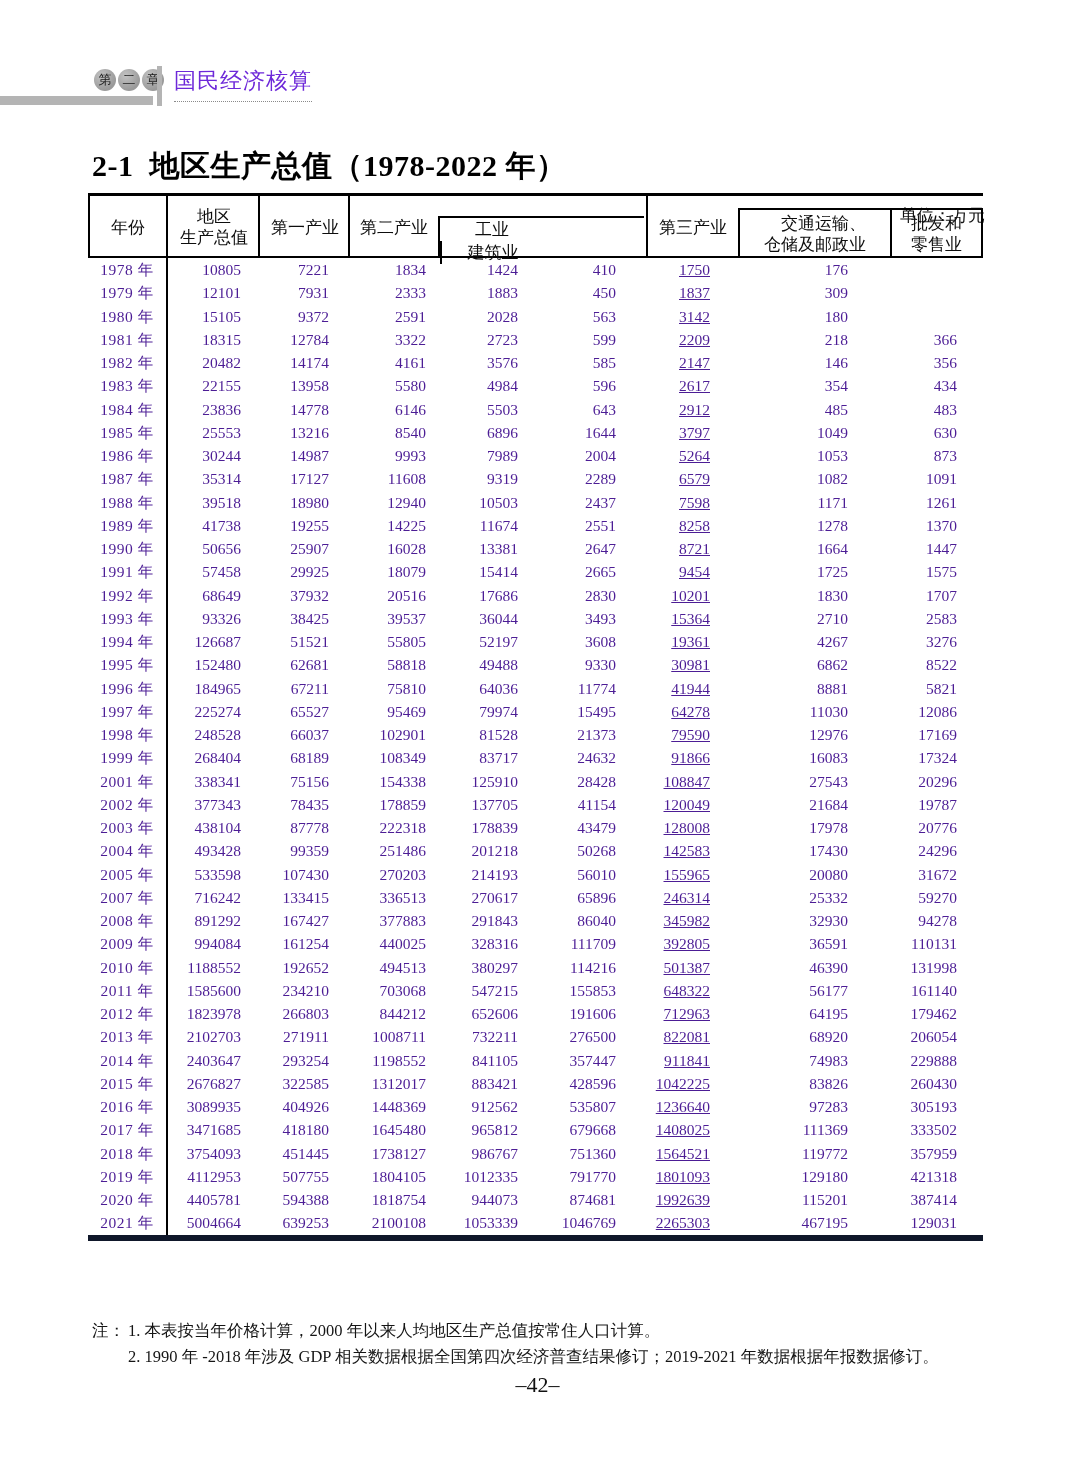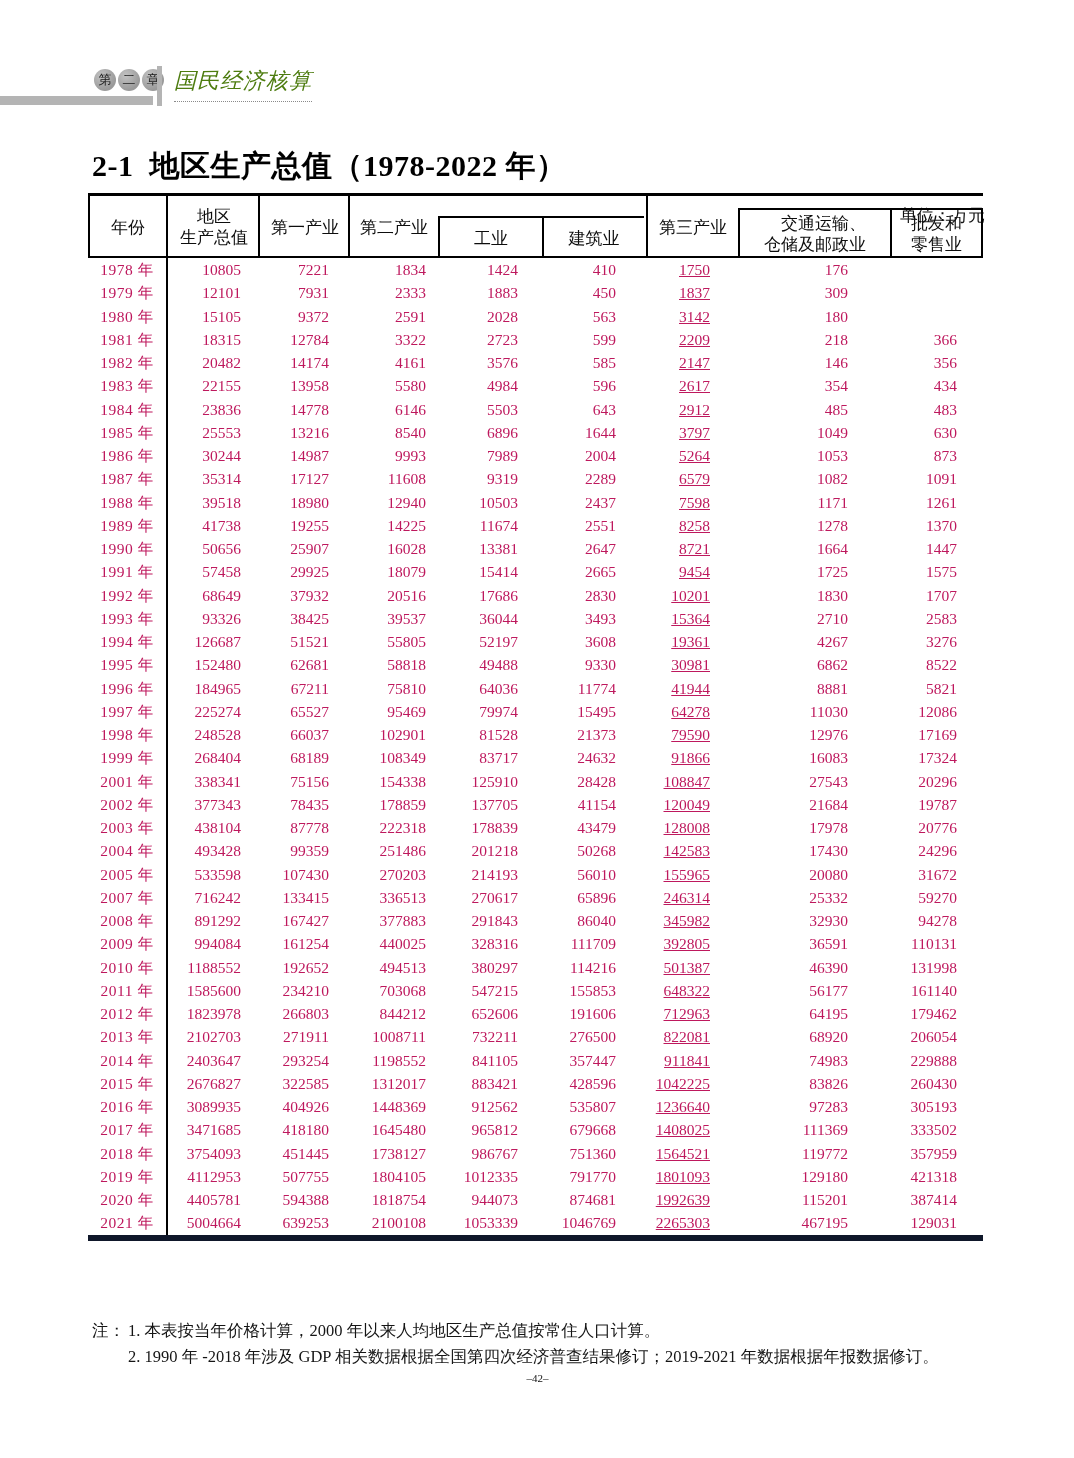--- a/index.html
+++ b/index.html
@@ -15,22 +15,22 @@
     width:22px; height:22px; border-radius:50%;
     background:radial-gradient(circle at 35% 30%, #c2c2c2, #9a9a9a 70%);
     color:#1a1a1a; font-family:"Liberation Sans","DejaVu Sans",sans-serif;
     font-size:13px; line-height:22px; text-align:center;
   }
   .h-bar { position:absolute; left:0; top:96px; width:153px; height:9px; background:#b4b4b4; }
   .v-bar { position:absolute; left:157px; top:66px; width:5px; height:40px; background:#b4b4b4; }
   .chapter-title {
     position:absolute; left:174px; top:66px;
     font-family:"Liberation Sans","DejaVu Sans",sans-serif;
-    font-size:22px; letter-spacing:1px; color:#4d7c0f;
-    padding-bottom:5px; border-bottom:1px dotted #8a8a8a;font-style:italic;
+    font-size:22px; letter-spacing:1px; color:#6d28d9;
+    padding-bottom:5px; border-bottom:1px dotted #8a8a8a;
   }
   
   .page-title {
     position:absolute; left:92px; top:146px;
     font-size:30px; font-weight:bold; letter-spacing:0.5px; color:#000;
     font-family:"Liberation Serif","DejaVu Serif",serif;
   }
   .page-title .t-num { margin-right:16px; }
   .unit-label {
     position:absolute; right:89px; top:160px; font-size:17px; color:#111;
@@ -54,37 +54,37 @@
   }
   .h-year      { left:0;     width:80px; }
   .h-gdp       { left:80px;  width:92px; }
   .h-primary   { left:172px; width:90px; }
   .h-secondary { left:262px; width:88px; }
   .h-tertiary  { left:560px; width:90px; }
   .vline { position:absolute; top:0; width:2px; height:62px; background:#000; }
   .vl0 { left:0; } .vl1 { left:78px; } .vl2 { left:170px; } .vl3 { left:260px; } .vl4 { left:558px; }
   .groupA {
     position:absolute; left:350px; top:20px; width:206px; height:42px;
-    border-top:2px solid #000; border-left:2px solid #000; display:flex;
+    border-top:2px solid #000; border-left:2px solid #000; display:flex;flex-direction:column;
   }
   .groupA .sub { display:flex; align-items:center; justify-content:center; height:100%; }
   .sub-industry { width:104px; }
   .sub-construction { width:104px; border-left:2px solid #000; }
   .groupB {
     position:absolute; left:650px; top:12px; width:245px; height:50px;
     border:2px solid #000; border-bottom:none; display:flex;
   }
   .groupB .sub {
     display:flex; align-items:center; justify-content:center; height:100%;
     text-align:right; white-space:pre-line; line-height:21px;
   }
   .sub-transport { width:150px; }
   .sub-wholesale { width:91px; border-left:2px solid #000; }
   
-  .tbody { font-size:15.5px; color:#be185d; }
+  .tbody { font-size:15.5px; color:#4c1d95; }
   .trow { display:flex; height:23.25px; }
   .cell { line-height:23.25px; overflow:hidden; }
   .year { width:80px; text-align:center; border-right:2px solid #000; letter-spacing:0.5px; }
   .v  { text-align:right; }
   .v1 { width:92px;  padding-right:19px; }
   .v2 { width:90px;  padding-right:21px; }
   .v3 { width:88px;  padding-right:12px; }
   .v4 { width:105px; padding-right:25px; }
   .v5 { width:105px; padding-right:32px; }
   .v6 { width:90px;  padding-right:28px;text-decoration:underline; }
@@ -92,21 +92,21 @@
   .v8 { width:93px;  padding-right:26px; }
   
   .notes {
     position:absolute; left:90px; top:1318px; width:900px;
     font-size:16.5px; line-height:26px; color:#151515;
   }
   .notes .note-label { position:absolute; left:2px; top:0; }
   .note-line { margin-left:38px; }
   .page-number {
     position:absolute; left:90px; top:1372px; width:895px;
-    text-align:center; font-size:11px; color:#111;
+    text-align:center; font-size:22px; color:#111;
   }
 </style>
 </head>
 <body>
 
 <div class="page">
 
   <div class="badge">
     <span class="badge-circle">第</span>
     <span class="badge-circle">二</span>

